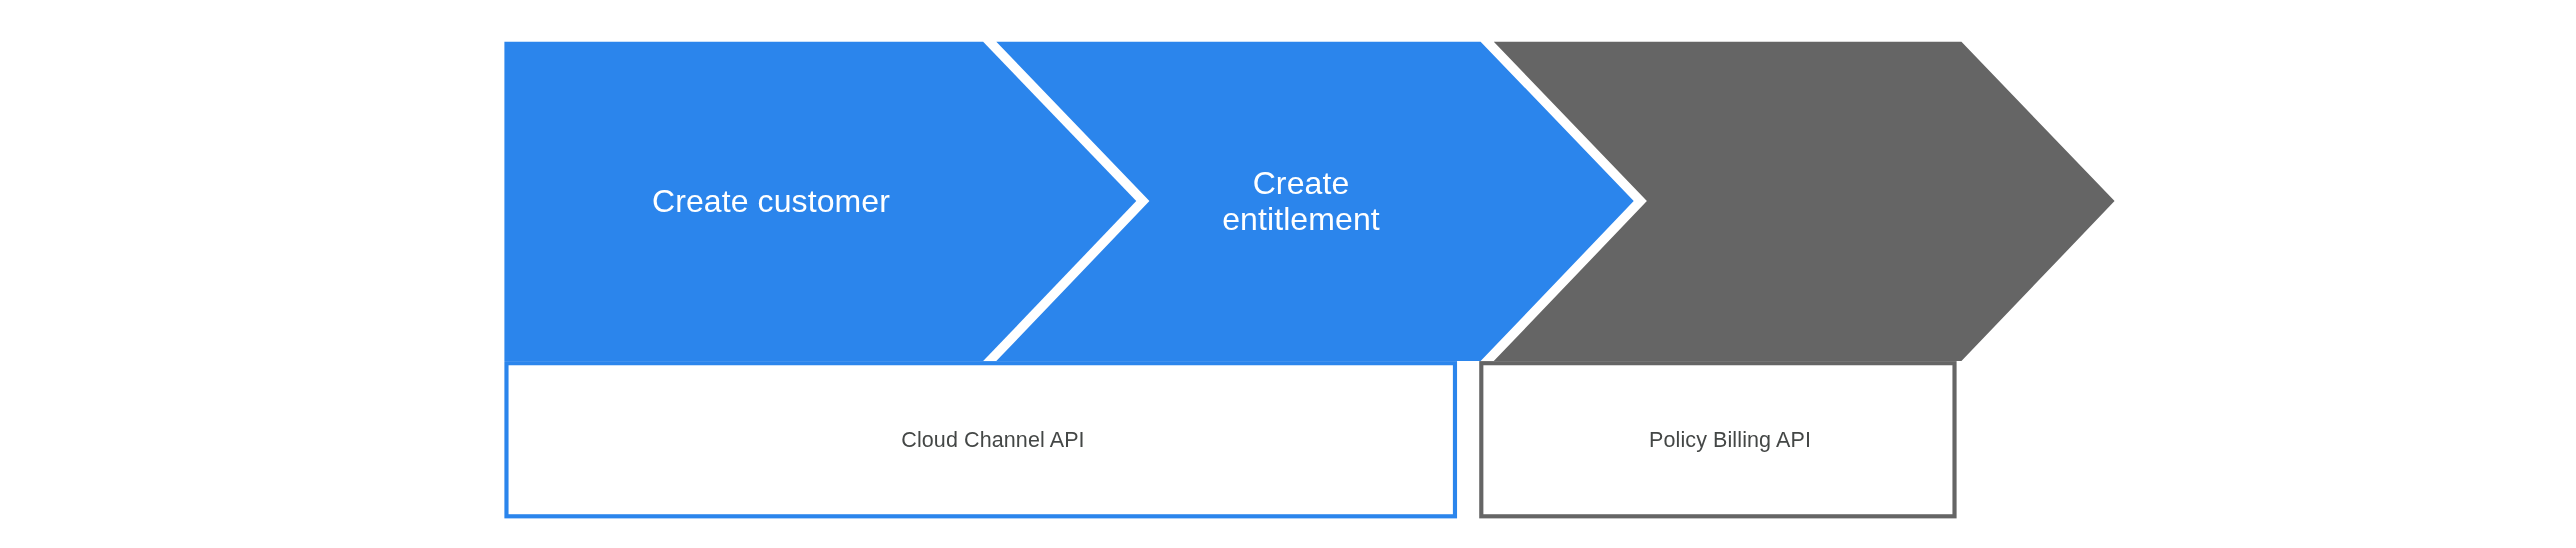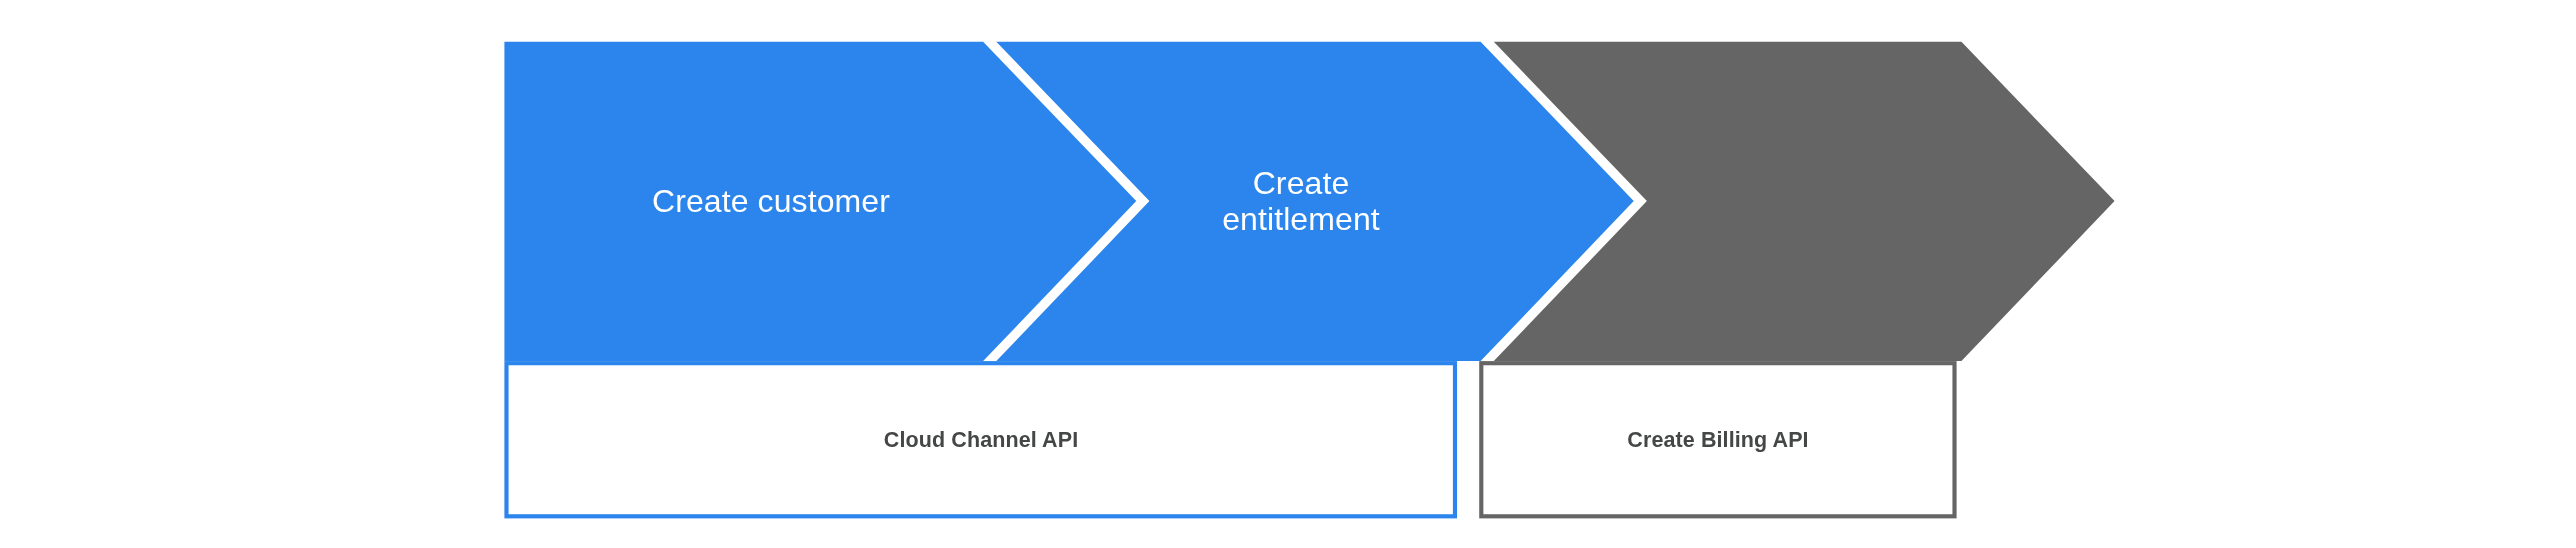--- a/index.html
+++ b/index.html
@@ -37,26 +37,27 @@
     letter-spacing: 0.1px;
     white-space: pre-line;
     transform: translate(-50%, -50%);
     pointer-events: none;
   }
   .api-label {
     position: absolute;
     color: #444746;
     font-family: "Liberation Sans", sans-serif;
     font-size: 21.5px;
-    font-weight: bold;
+    font-weight: normal;
     text-align: center;
     letter-spacing: 0.1px;
     white-space: nowrap;
     transform: translate(-50%, -50%);
     pointer-events: none;
+    margin-left: 12px;
   }
 </style>
 </head>
 <body>
 
 <div id="diagram">
 
   <svg class="svg-layer" viewBox="0 0 3718 792" width="2576" height="549" xmlns="http://www.w3.org/2000/svg">
 
     <polygon fill="#2b85ec" points="728,60 1419,60 1640,290 1419,521 728,521"></polygon>
@@ -71,16 +72,16 @@
   </svg>
 
   <div class="chevron-label" style="left:1301px; top:202px;">Create
 entitlement</div>
 
   <div class="chevron-label" style="left:771px; top:202px;">Create customer</div>
 
 
   <div class="api-label" style="left:981px; top:440px;">Cloud Channel API</div>
 
-  <div class="api-label" style="left:1718px; top:440px;">Create Billing API</div>
+  <div class="api-label" style="left:1718px; top:440px;">Policy Billing API</div>
 
 </div>
 
 
 </body></html>

